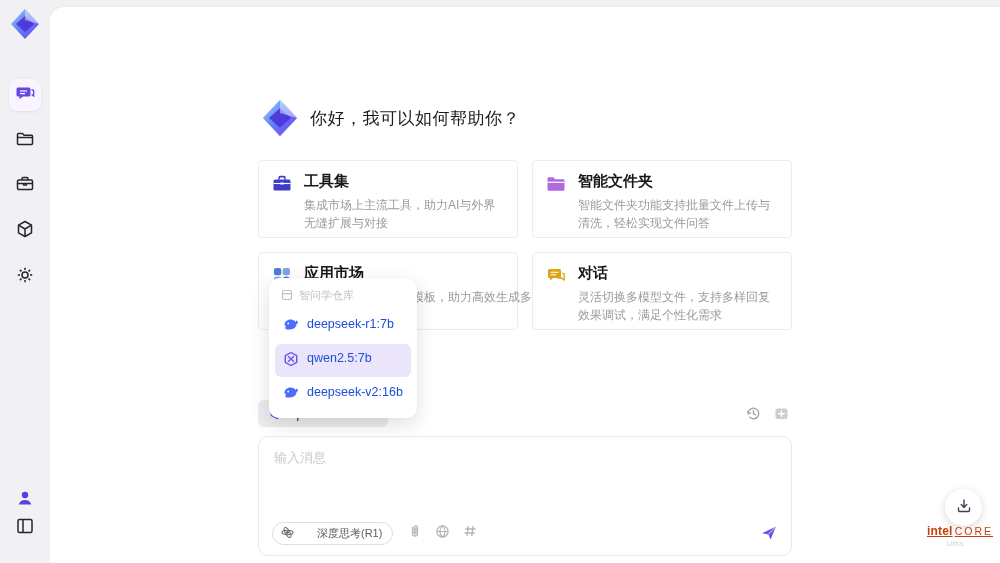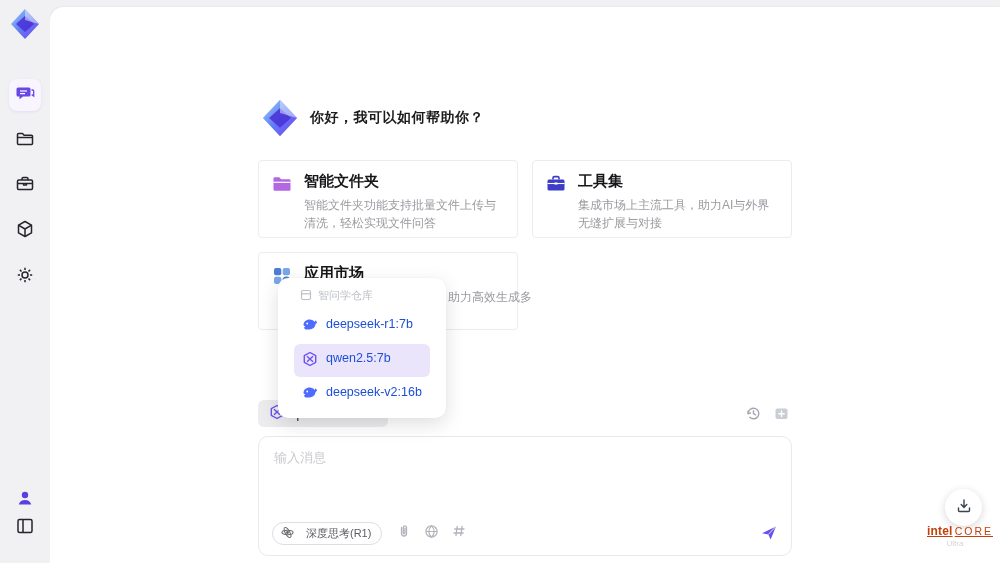--- a/index.html
+++ b/index.html
@@ -18,53 +18,53 @@
   .nav-chat{top:79px;} .nav-folder{top:125px;} .nav-toolbox{top:170px;}
   .nav-cube{top:215px;} .nav-gear{top:261px;}
   .nav-user{top:484px;} .nav-panel{top:512px;}
   
   .main{position:absolute;left:50px;top:7px;right:0;bottom:0;background:#ffffff;
     border-top-left-radius:14px;box-shadow:-1px -1px 2px rgba(0,0,0,.03);}
   .content{position:absolute;left:208px;top:0;width:534px;height:556px;} 
   
   .greeting{position:absolute;left:0;top:89px;display:flex;align-items:center;gap:8px;}
   .greet-logo{width:44px;height:44px;}
-  .greet-text{font-size:14px;font-weight:bold;letter-spacing:.5px;}
+  .greet-text{font-size:17px;font-weight:normal;letter-spacing:.5px;}
   
   .cards{position:absolute;left:0;top:153px;width:534px;display:grid;
     grid-template-columns:260px 260px;grid-column-gap:14px;grid-row-gap:14px;}
   .card{height:78px;background:#fff;border:1px solid #ececee;border-radius:4px;
     box-sizing:border-box;padding:11px 12px;display:flex;gap:9px;cursor:pointer;}
   .card .cicon{width:24px;flex:0 0 24px;padding-top:1px;}
   .card h3{margin:0 0 5px 0;font-size:15px;font-weight:bold;color:#17171a;}
   .card p{margin:0;font-size:12px;line-height:1.5;color:#9a9aa0;}
   .card .occluded{margin-left:96px;white-space:nowrap;overflow:hidden;}
   
-  .dropdown{position:absolute;left:20px;top:271px;width:136px;background:#fff;border-radius:10px;
-    box-shadow:0 6px 20px rgba(0,0,0,.13),0 0 1px rgba(0,0,0,.08);padding:7px 16px;z-index:20;}
+  .dropdown{position:absolute;left:11px;top:271px;width:136px;background:#fff;border-radius:10px;
+    box-shadow:0 6px 20px rgba(0,0,0,.13),0 0 1px rgba(0,0,0,.08);padding:7px 6px;z-index:20;}
   .dd-header{display:flex;align-items:center;gap:6px;padding:3px 6px 6px 6px;
     font-size:11px;color:#bcbfc6;}
   .dd-item{display:flex;align-items:flex-start;gap:8px;padding:7px 8px;border-radius:6px;
     font-size:12.5px;color:#1d4ed8;cursor:pointer;margin-top:1px;}
   .dd-item.selected{background:#ebe5fb;}
   
   .selector-row{position:absolute;left:0;top:393px;width:534px;height:28px;}
   .model-pill{position:absolute;left:0;top:0;height:27px;background:#ececef;border-radius:6px;
     display:flex;align-items:center;gap:7px;padding:0 11px;font-size:13px;color:#2f2f33;cursor:pointer;}
   .row-icons{position:absolute;right:2px;top:5px;display:flex;gap:11px;}
   .row-icons .ico{cursor:pointer;}
   
   .composer{position:absolute;left:0;top:429px;width:534px;height:120px;background:#fff;
     border:1px solid #e9e9ec;border-radius:10px;box-sizing:border-box;}
   .composer textarea{position:absolute;left:13px;top:10px;width:500px;height:42px;border:none;
     outline:none;resize:none;font-family:inherit;font-size:13px;color:#333;background:transparent;}
   .composer textarea::placeholder{color:#c9c9cf;}
   .composer-bar{position:absolute;left:13px;right:13px;bottom:10px;height:24px;
     display:flex;align-items:center;}
-  .deepthink{display:flex;align-items:center;gap:12px;border:1px solid #dddde2;border-radius:12px;
+  .deepthink{display:flex;align-items:center;gap:23px;border:1px solid #dddde2;border-radius:12px;
     padding:3px 10px 3px 8px;font-size:11px;color:#5c5c62;cursor:pointer;background:#fff;}
   .mini-icons{display:flex;gap:13px;margin-left:15px;align-items:center;}
   .mini-icons .ico{cursor:pointer;}
   .send-btn{margin-left:auto;cursor:pointer;display:flex;align-items:center;}
   
   .fab{position:absolute;left:945px;top:489px;width:37px;height:37px;border-radius:50%;
     background:#fff;box-shadow:0 2px 8px rgba(0,0,0,.16);display:flex;align-items:center;
     justify-content:center;cursor:pointer;z-index:6;}
   .intel{position:absolute;left:922px;top:524px;width:76px;text-align:center;z-index:6;}
   .intel .line1{font-size:12px;color:#c2410c;text-decoration:underline;}
@@ -178,60 +178,74 @@
         </svg>
       </span>
       <span class="greet-text">你好，我可以如何帮助你？</span>
     </div>
 
     <div class="cards">
 
       <div class="card">
         <span class="cicon">
           <svg width="22" height="22" viewBox="0 0 22 22">
-            <path d="M2.5 5.5a1.2 1.2 0 0 1 1.2-1.2h4.6l1.8 2h8.2a1.2 1.2 0 0 1 1.2 1.2v9a1.2 1.2 0 0 1-1.2 1.2H3.7a1.2 1.2 0 0 1-1.2-1.2z" fill="#b168e0"></path>
-            <path d="M2.5 9.3h17" stroke="#fff" stroke-width="1.2"></path>
-          </svg>
-        </span>
-        <div>
-          <h3>智能文件夹</h3>
-          <p>智能文件夹功能支持批量文件上传与清洗，轻松实现文件问答</p>
-        </div>
-      </div>
-
-      <div class="card">
-        <span class="cicon">
-          <svg width="22" height="22" viewBox="0 0 22 22">
             <rect x="2.5" y="6.5" width="17" height="11" rx="1.5" fill="#3d3dc8"></rect>
             <path d="M8 6.5V5a1.4 1.4 0 0 1 1.4-1.4h3.2A1.4 1.4 0 0 1 14 5v1.5" fill="none" stroke="#3d3dc8" stroke-width="1.6"></path>
             <path d="M2.5 10.5h17" stroke="#fff" stroke-width="1.1"></path>
             <rect x="9.3" y="9.4" width="3.4" height="2.2" rx=".5" fill="#fff"></rect>
           </svg>
         </span>
         <div>
           <h3>工具集</h3>
           <p>集成市场上主流工具，助力AI与外界无缝扩展与对接</p>
+        </div>
+      </div>
+
+      <div class="card">
+        <span class="cicon">
+          <svg width="22" height="22" viewBox="0 0 22 22">
+            <path d="M2.5 5.5a1.2 1.2 0 0 1 1.2-1.2h4.6l1.8 2h8.2a1.2 1.2 0 0 1 1.2 1.2v9a1.2 1.2 0 0 1-1.2 1.2H3.7a1.2 1.2 0 0 1-1.2-1.2z" fill="#b168e0"></path>
+            <path d="M2.5 9.3h17" stroke="#fff" stroke-width="1.2"></path>
+          </svg>
+        </span>
+        <div>
+          <h3>智能文件夹</h3>
+          <p>智能文件夹功能支持批量文件上传与清洗，轻松实现文件问答</p>
         </div>
       </div>
 
       <div class="card">
         <span class="cicon">
           <svg width="22" height="22" viewBox="0 0 22 22">
             <rect x="3" y="3" width="7.3" height="7.3" rx="2" fill="#4b7dd6"></rect>
             <rect x="11.7" y="3" width="7.3" height="7.3" rx="2" fill="#7aa6e8"></rect>
             <rect x="3" y="11.7" width="7.3" height="7.3" rx="2" fill="#7aa6e8"></rect>
             <circle cx="15.3" cy="15.3" r="3.8" fill="#4b7dd6"></circle>
           </svg>
         </span>
         <div>
           <h3>应用市场</h3>
           <p class="occluded">本模板，助力高效生成多</p>
         </div>
       </div>
 
+      <div class="card">
+        <span class="cicon">
+          <svg width="22" height="22" viewBox="0 0 22 22">
+            <path d="M3 5.5A1.5 1.5 0 0 1 4.5 4h10A1.5 1.5 0 0 1 16 5.5v6a1.5 1.5 0 0 1-1.5 1.5H8.2L5 15.6V13h-.5A1.5 1.5 0 0 1 3 11.5z" fill="#d9a514"></path>
+            <line x1="5.6" y1="7.3" x2="13.4" y2="7.3" stroke="#fff" stroke-width="1.1"></line>
+            <line x1="5.6" y1="9.8" x2="11" y2="9.8" stroke="#fff" stroke-width="1.1"></line>
+            <path d="M17.2 8.5h.8A1.2 1.2 0 0 1 19.2 9.7v5.2l-2.6-1.9h-4" fill="none" stroke="#d9a514" stroke-width="1.3"></path>
+          </svg>
+        </span>
+        <div>
+          <h3>对话</h3>
+          <p>灵活切换多模型文件，支持多样回复效果调试，满足个性化需求</p>
+        </div>
+      </div>
     </div>
 
     <div class="dropdown">
       <div class="dd-header">
         <span>
           <svg width="12" height="12" viewBox="0 0 12 12" fill="none" stroke="#bcbfc6" stroke-width="1.2">
             <rect x="1.5" y="1.5" width="9" height="9" rx="1.5"></rect>
               <path d="M1.5 4.8h9"></path>
           </svg>
         </span>

